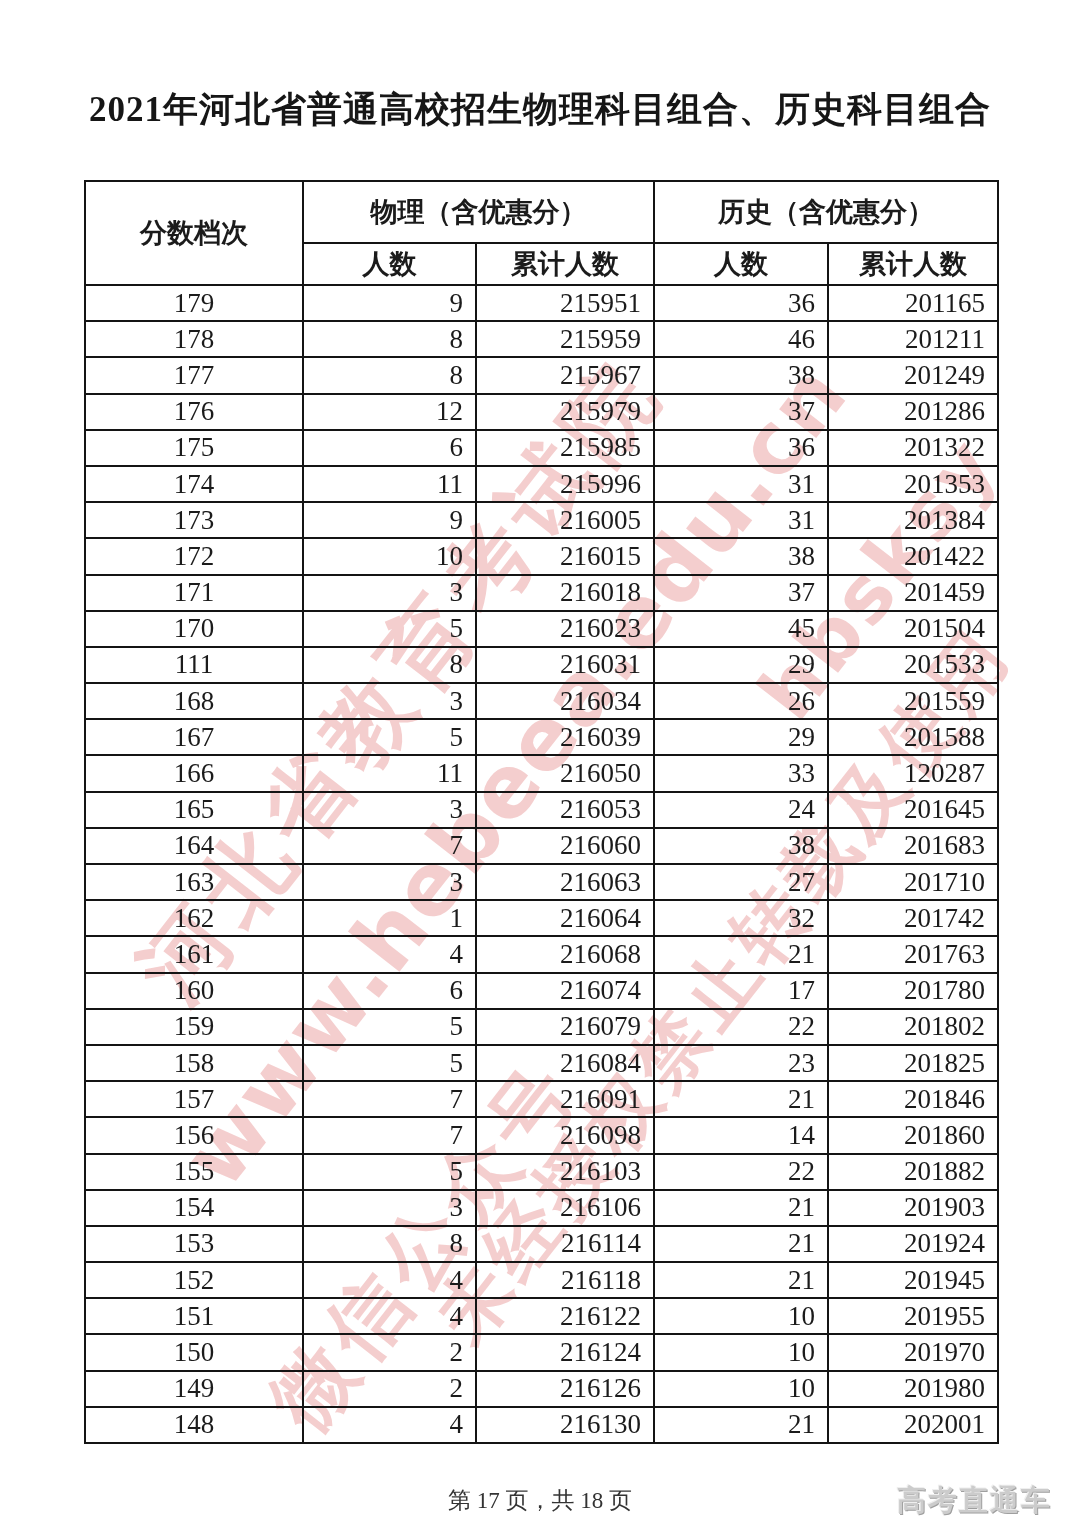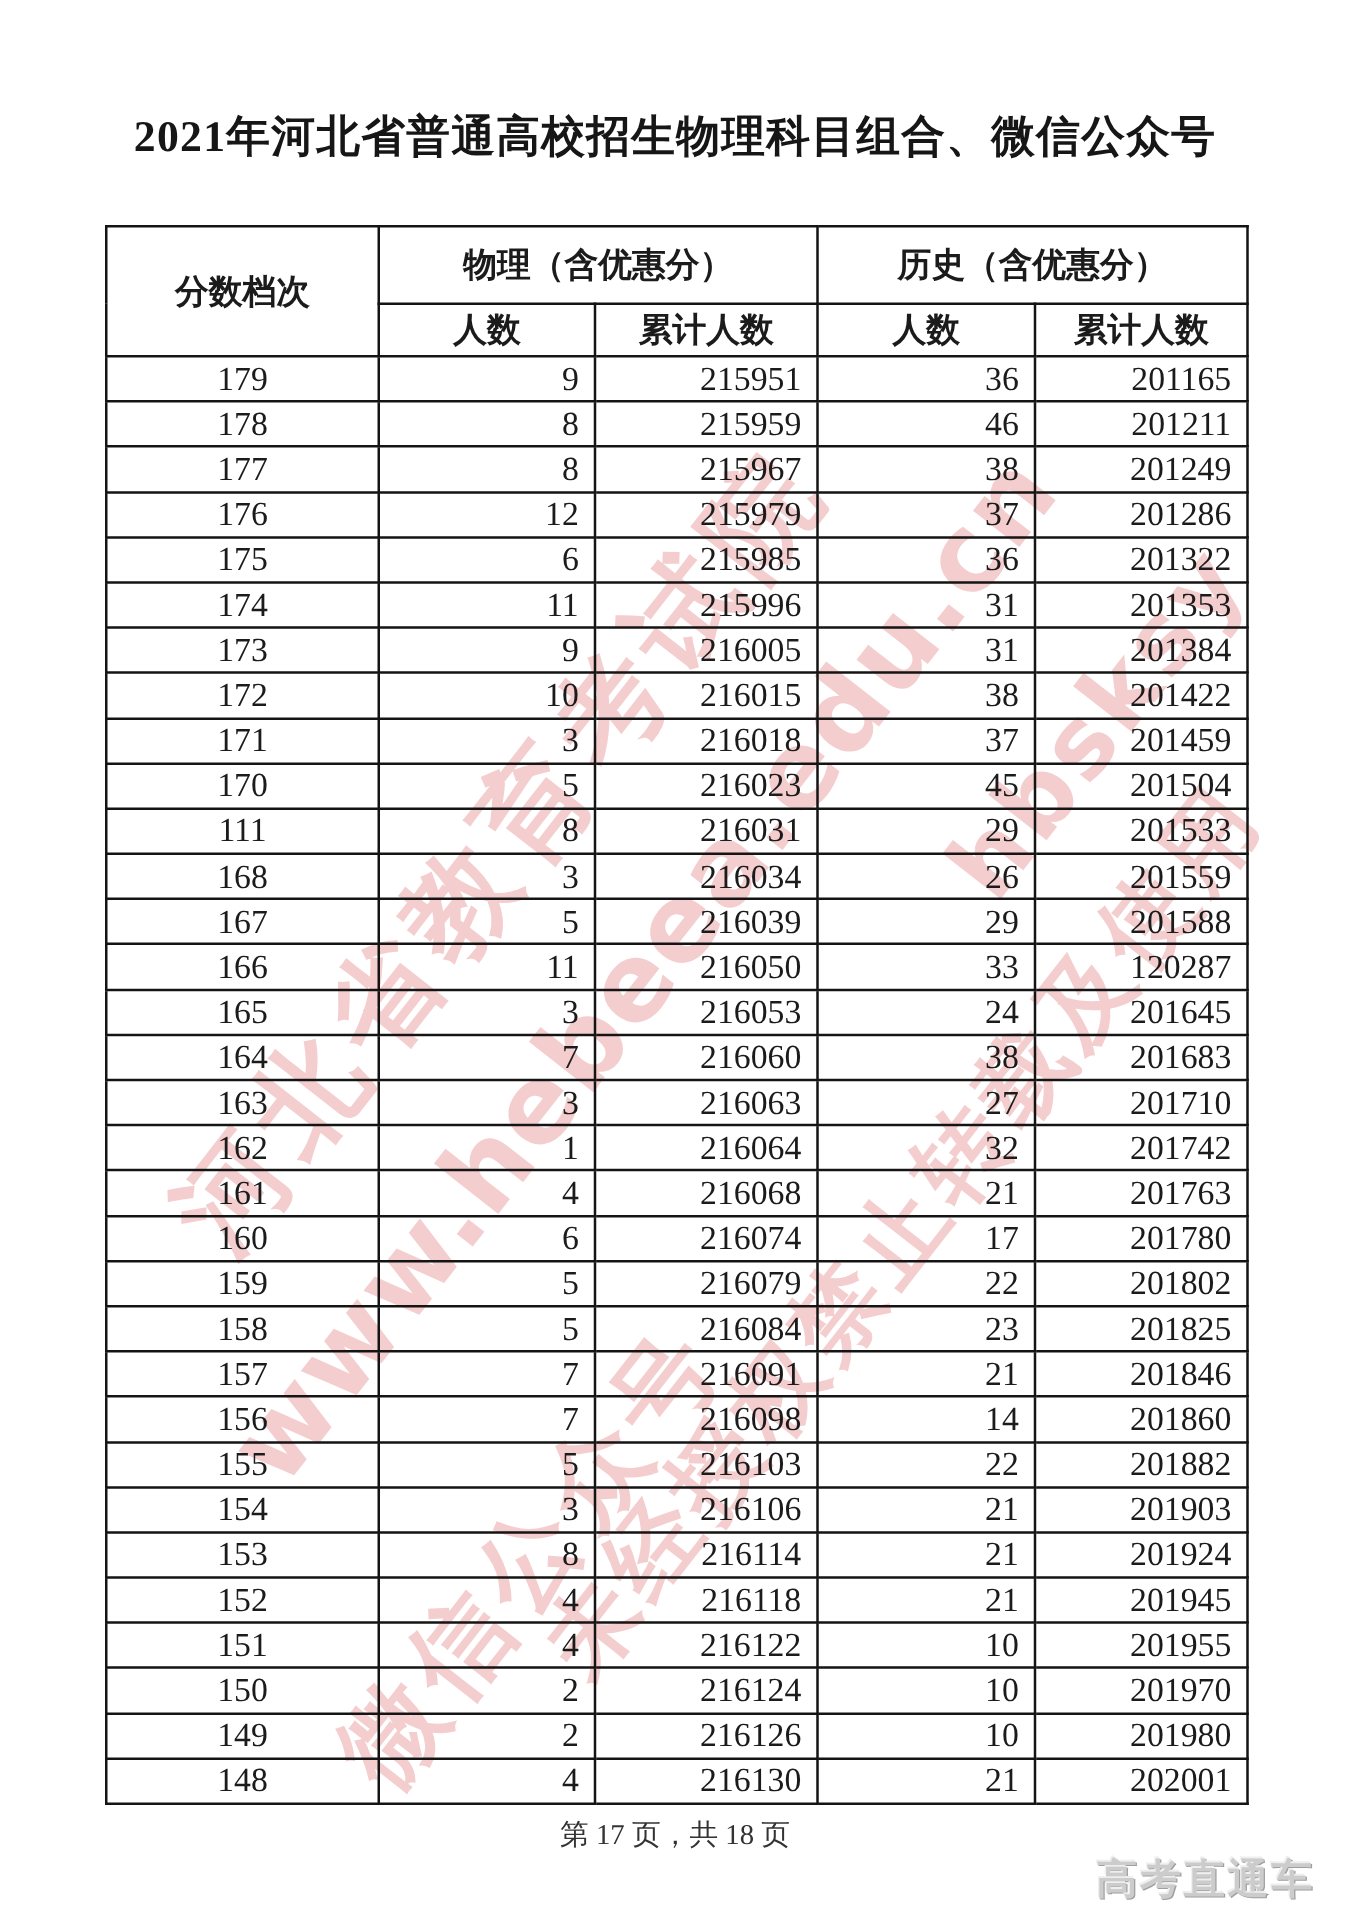--- a/index.html
+++ b/index.html
@@ -77,32 +77,32 @@
     height: 34.2px;
     font-size: 27px;
     font-family: "Liberation Serif", serif;
   }
   tbody td.c-score { text-align: center; }
   tbody td.c-num   { text-align: right; padding-right: 12px; }
 
   
   .footer {
     position: absolute;
-    top: 1452px; left: 0; width: 1080px;
+    top: 1485px; left: 0; width: 1080px;
     z-index: 1;
     text-align: center;
     font-size: 23px;
     color: #333333;
     font-family: "Liberation Serif", serif;
   }
   .brand {
     position: absolute;
     top: 1481px; right: 28px;
     z-index: 1;
-    font-size: 33px;
+    font-size: 29px;
     font-weight: bold;
     color: #cccccc;
     text-shadow: -1px -1px 0 #efefef, 1px 1px 0 #9f9f9f;
     font-family: "DejaVu Sans", sans-serif;
     letter-spacing: 2px;
   }
 </style>
 </head>
 <body>
 
@@ -110,21 +110,21 @@
 
   <div class="watermark-layer">
     <div class="wm wm1">河北省教育考试院</div>
     <div class="wm wm2">www.hebeea.edu.cn</div>
     <div class="wm wm3">hbsksy</div>
     <div class="wm wm4">微信公众号</div>
     <div class="wm wm5">未经授权禁止转载及使用</div>
   </div>
 
   <div class="title-block">
-    <div>2021年河北省普通高校招生物理科目组合、微信公众号</div>
+    <div>2021年河北省普通高校招生物理科目组合、历史科目组合</div>
   </div>
 
   <table class="score-table">
     <colgroup>
       <col style="width:218px">
       <col style="width:173px">
       <col style="width:178px">
       <col style="width:174px">
       <col style="width:170px">
     </colgroup>

